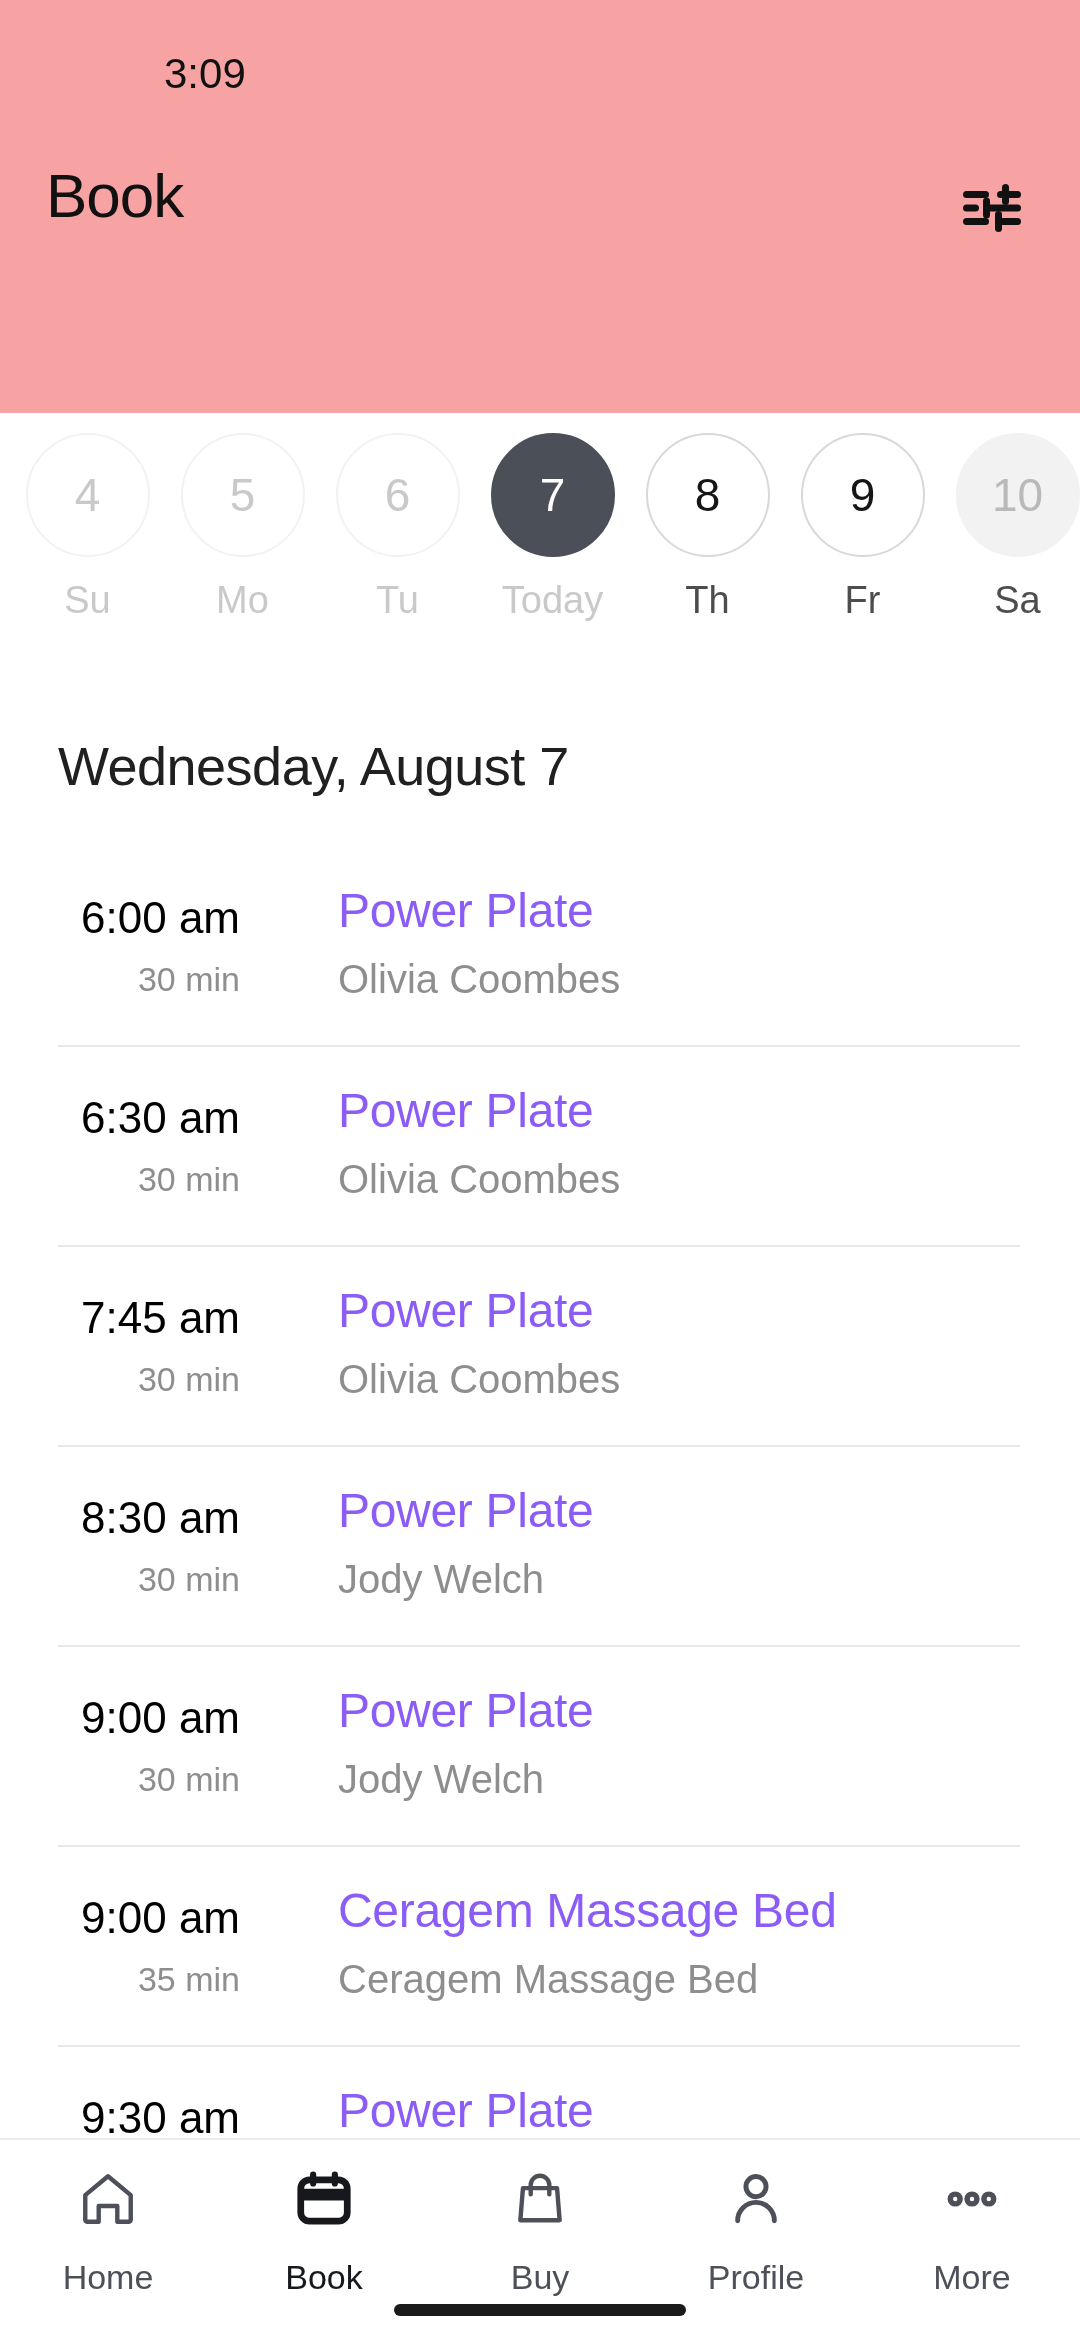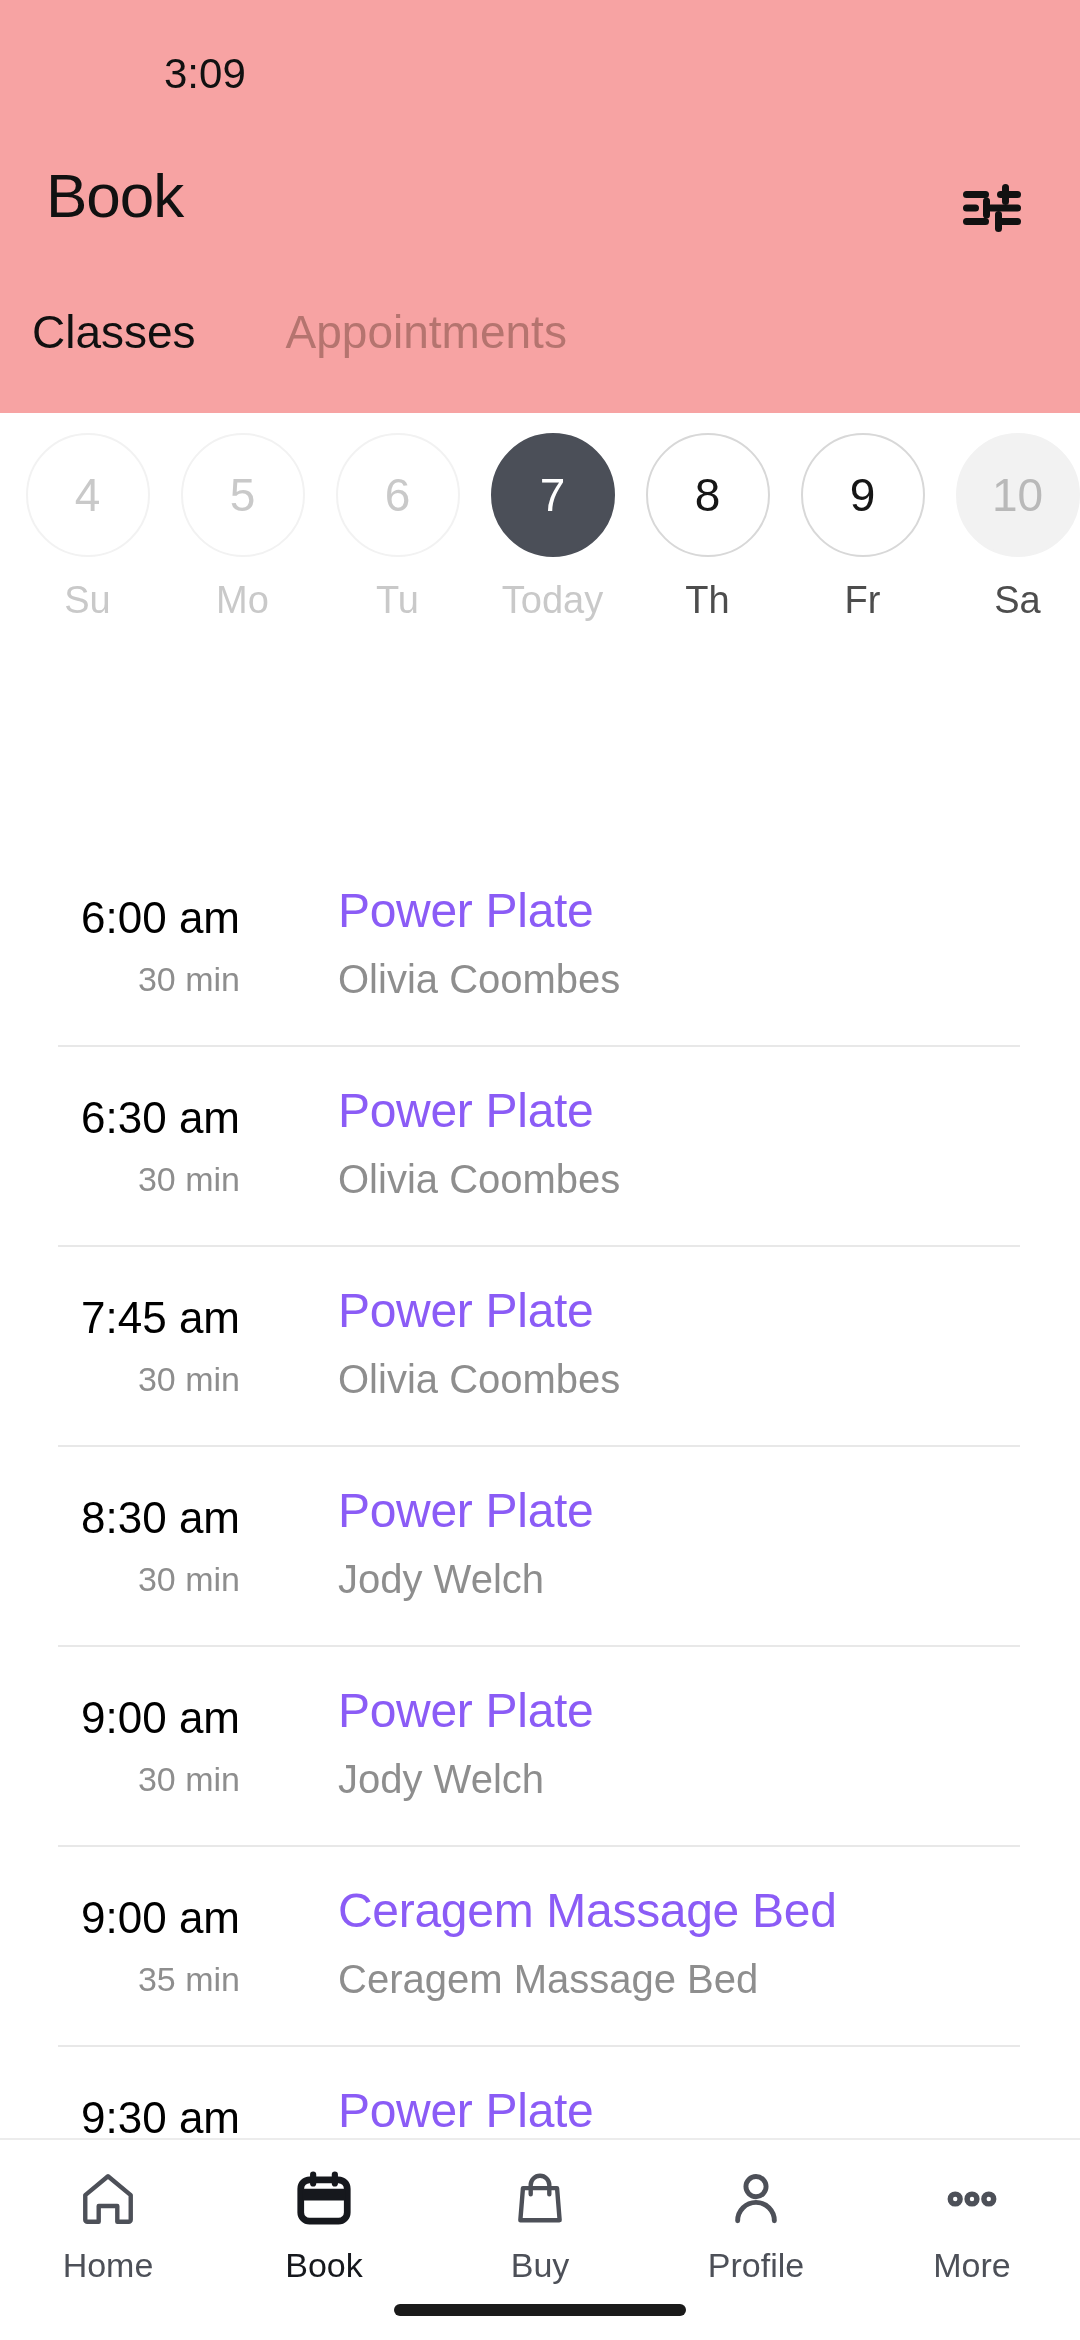--- a/index.html
+++ b/index.html
@@ -218,20 +218,21 @@
     top: 22px; left: 0;
     width: 1080px;
     display: flex;
   }
   .nav-item {
     flex: 1;
     display: flex;
     flex-direction: column;
     align-items: center;
     cursor: pointer;
+    gap: 12px;
   }
   .nav-icon {
     height: 74px;
     display: flex;
     align-items: center;
     justify-content: center;
   }
   .nav-label {
     margin-top: 10px;
     font-size: 34px;
@@ -269,24 +270,20 @@
         <rect x="2" y="22.5" width="16" height="7" rx="3.5" fill="#111"></rect>
         <rect x="26" y="22.5" width="34" height="7" rx="3.5" fill="#111"></rect>
         <rect x="2" y="36" width="26" height="7" rx="3.5" fill="#111"></rect>
         <rect x="36" y="36" width="24" height="7" rx="3.5" fill="#111"></rect>
         <rect x="41" y="2" width="7" height="21" rx="3.5" fill="#111"></rect>
         <rect x="22" y="15.5" width="7" height="21" rx="3.5" fill="#111"></rect>
         <rect x="34" y="29" width="7" height="21" rx="3.5" fill="#111"></rect>
       </svg>
     </div>
 
-    <div class="tabs">
-      <div class="tab tab-classes active">Classes</div>
-      <div class="tab tab-appointments">Appointments</div>
-    </div>
   </div>
 
   <div class="datestrip">
     <div class="date-row">
 
       <div class="date-cell">
         <div class="date-circle past">4</div>
         <div class="date-label">Su</div>
       </div>
 
@@ -316,20 +313,21 @@
       </div>
 
       <div class="date-cell">
         <div class="date-circle dim">10</div>
         <div class="date-label strong">Sa</div>
       </div>
 
     </div>
   </div>
 
+  <div class="day-heading">Wednesday, August 7</div>
 
   <div class="list">
 
     <div class="class-row">
 
       <div class="row-time">6:00 am</div>
       <div class="row-duration">30 min</div>
       <div class="row-name">Power Plate</div>
       <div class="row-instructor">Olivia Coombes</div>
     </div>

